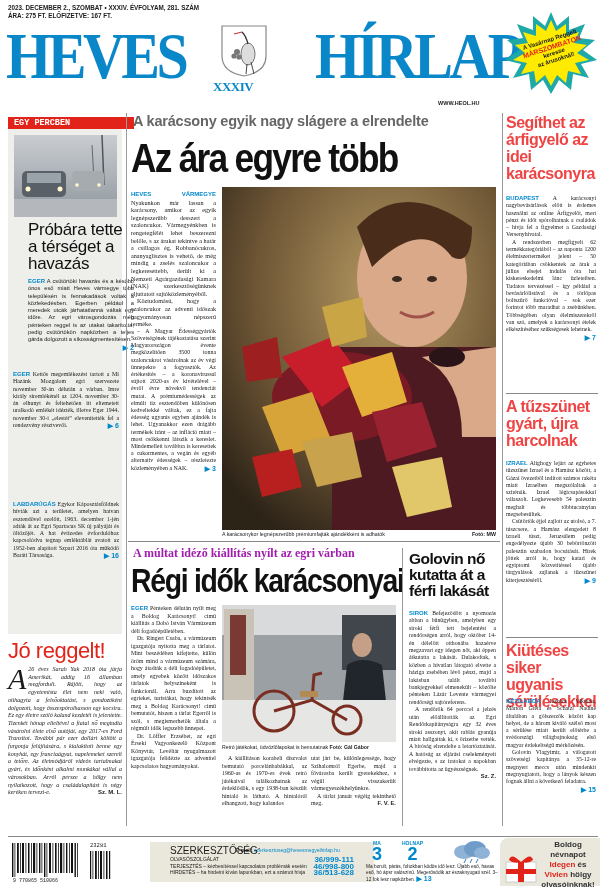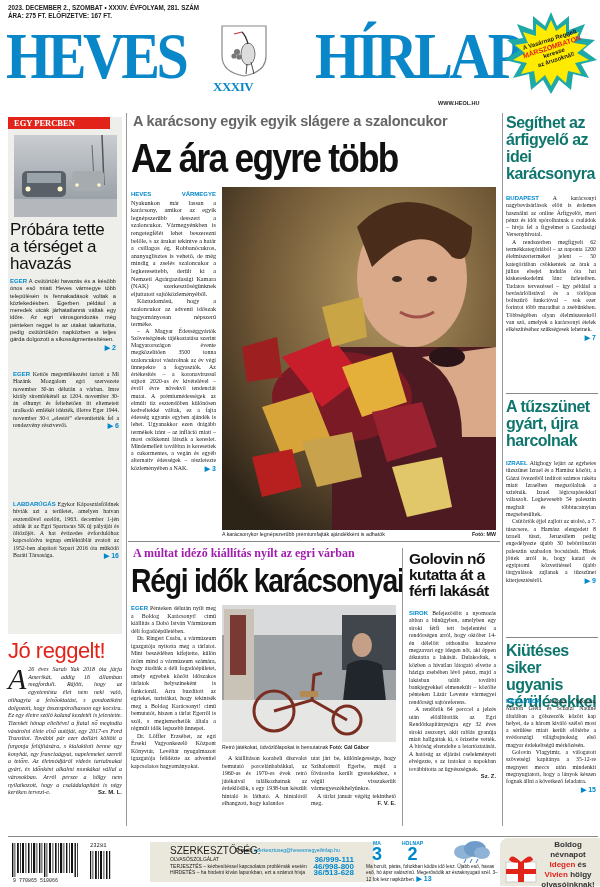--- a/index.html
+++ b/index.html
@@ -19,21 +19,21 @@
   #logo-hirlap{left:315px;top:22px;font-family:"Liberation Serif",serif;font-weight:bold;color:#0a87c9;font-size:66px;line-height:68px;letter-spacing:-4px;transform:scaleX(0.88);transform-origin:left top}
   #logo-megyei{left:213px;top:79px;color:#0a87c9;font-family:"Liberation Serif",serif;font-weight:bold;font-size:13px;letter-spacing:-0.5px}
   #crest{left:218px;top:22px;width:52px;height:56px}
   #website{left:438px;top:100px;font-size:5.5px;font-weight:bold}
   #promo{left:505px;top:12px;width:92px;height:82px}
   #promo-text{left:520px;top:36px;width:66px;text-align:center;font-family:"Liberation Sans",sans-serif;font-weight:bold;font-size:6px;line-height:7px;transform:rotate(-18deg)}
   #promo-text .red{color:#e2231a;font-size:7px}
 
   
   #left-col{left:8px;top:117px;width:114px;height:517px;background:#eeeeea}
-  #egy-percben{left:8px;top:117px;width:102px;height:12px;background:#e2231a;color:#fff;font-family:Liberation Serif, serif;font-weight:bold;font-size:8.5px;line-height:12px;padding-left:6px}
+  #egy-percben{left:8px;top:117px;width:126px;height:12px;background:#e2231a;color:#fff;font-family:Liberation Mono, monospace;font-weight:bold;font-size:8.5px;line-height:12px;padding-left:6px}
   #snow-photo{left:14px;top:135px;width:103px;height:82px}
   .left-headline{font-family:"Liberation Sans",sans-serif;font-size:17px;line-height:17px;letter-spacing:-0.3px;color:#111}
   .left-body{font-size:5.9px;line-height:7.3px;text-align:justify}
 
   
   #main-kicker{left:133px;top:113px;font-size:14.5px;color:#666;font-family:"Liberation Sans",sans-serif;font-weight:bold;letter-spacing:-0.2px}
   #main-title{left:131px;top:136px;font-size:41px;line-height:44px;color:#111;font-family:"Liberation Sans",sans-serif;font-weight:bold;letter-spacing:-2px;transform:scaleX(0.86);transform-origin:left top}
   #main-body{left:131px;top:190px;width:85px}
   #main-photo{left:222px;top:187px;width:274px;height:343px;overflow:hidden}
   #main-caption{left:222px;top:531px;width:274px;font-family:"Liberation Sans",sans-serif;font-size:5.3px}
@@ -46,21 +46,21 @@
   #reg-photo{left:222px;top:605px;width:174px;height:137px;overflow:hidden}
   #reg-caption{left:222px;top:744px;width:174px;font-family:"Liberation Sans",sans-serif;font-size:5.2px}
   #reg-body2{left:222px;top:755px;width:85px}
   #reg-body3{left:311px;top:755px;width:85px}
 
   
   #idegen-title{left:409px;top:551px;width:90px;font-size:15.5px;line-height:16px;color:#111;font-family:"Liberation Sans",sans-serif;font-weight:bold;letter-spacing:-0.5px}
   #idegen-body{left:409px;top:610px;width:87px}
 
   
-  .right-title{font-family:"Liberation Sans",sans-serif;font-weight:bold;font-size:16px;line-height:17px;color:#0f766e;letter-spacing:-0.5px}
+  .right-title{font-family:"Liberation Sans",sans-serif;font-weight:bold;font-size:16px;line-height:17px;color:#ef4444;letter-spacing:-0.5px}
   #right-col-line{left:502px;top:113px;width:1px;height:713px;background:#999}
   #right1-title{left:506px;top:114px;width:92px}
   #right1-body{left:506px;top:195px;width:90px}
   #right2-title{left:506px;top:398px;width:92px}
   #right2-body{left:506px;top:460px;width:90px}
   #right3-title{left:506px;top:642px;width:92px}
   #right3-body{left:506px;top:698px;width:90px}
 
   
   #jo-title{left:8px;top:639px;font-family:"Liberation Sans",sans-serif;color:#e2231a;font-size:22px;line-height:24px;letter-spacing:-0.5px}
@@ -133,21 +133,21 @@
   <rect x="8" y="36" width="44" height="26" rx="5" fill="#5a6068"></rect>
   <rect x="13" y="38" width="34" height="10" fill="#9aa2aa"></rect>
   <circle cx="14" cy="54" r="2.5" fill="#fff8d0"></circle>
     <circle cx="46" cy="54" r="2.5" fill="#fff8d0"></circle>
   <rect x="58" y="36" width="32" height="20" rx="4" fill="#a6abb0"></rect>
   <circle cx="63" cy="50" r="1.8" fill="#fff8d0"></circle>
     <circle cx="85" cy="50" r="1.8" fill="#fff8d0"></circle>
   <rect x="0" y="64" width="103" height="18" fill="#b4b8bc"></rect>
 </svg>
 
-<div class="abs" style="left:10px;top:221px;width:106px">
+<div class="abs" style="left:28px;top:221px;width:106px">
   <div class="left-headline">Próbára tette a térséget a havazás</div>
   <div class="left-body sans" style="margin-top:6px;font-size:5.7px">
     <span class="kicker">EGER</span>
     <span>A csütörtöki havazás és a később ónos eső miatt Heves vármegye több településén is fennakadások voltak a közlekedésben. Egerben például a meredek utcák járhatatlanná váltak egy időre. Az egri városgondozás még pénteken reggel is az utakat takarította, pedig csütörtökön napközben a teljes gárda dolgozott a síkosságmentesítésen.</span>
     <span class="ref">▶ 2</span>
   </div>
 </div>
 
 <div class="abs" style="left:13px;top:367px;width:106px">
   <div class="left-body" style="margin-top:4px">
@@ -167,21 +167,21 @@
 
 <div id="jo-title" class="abs">Jó reggelt!</div>
 <div id="jo-body" class="abs body-text" style="font-size:6px;line-height:7.7px">
   <span id="dropcap">A</span>
   <span> 26 éves Sarah Yak 2018 óta járja Amerikát, addig 16 államban megfordult. Rájött, hogy az egyetemista élet nem neki való, otthagyta a felsőoktatást, s gondozóként dolgozott, hogy összespórolhasson egy kocsira. Ez egy életre szóló kaland kezdetét is jelentette. Tizenkét hónap elteltével a fiatal nő megtudta vásárolni élete első autóját, egy 2017-es Ford Transitot. További pár ezer dollárt költött a furgonja felújítására, s kialakított benne egy konyhát, egy franciaágyat, napelemeket szerelt a tetőre. Az életmódjáról videós tartalmakat gyárt, és időnként alkalmi munkákat vállal a városokban. Arról persze a hölgy nem nyilatkozott, hogy a családalapítást is négy keréken tervezi-e.</span>
   <span style="float:right;font-style:normal;font-weight:bold;font-family:'Liberation Sans',sans-serif">Sz. M. L.</span>
 </div>
 
 <div class="abs" style="left:126px;top:113px;width:1px;height:713px;background:#999"></div>
 
-<div id="main-kicker" class="abs">A karácsony egyik egyik slágere a szaloncukor</div>
+<div id="main-kicker" class="abs">A karácsony egyik nagy slágere a elrendelte</div>
 <div id="main-title" class="abs">Az ára egyre több</div>
 <div id="main-body" class="abs body-text">
   <p class="first"><span class="kicker">HEVES VÁRMEGYE</span> <span>Nyakunkon már lassan a karácsony, amikor az egyik legnépszerűbb desszert a szaloncukor. Vármegyénkben is rengetegfélét lehet beszerezni belőle, s az árukat tekintve a határ a csillagos ég. Robbanócukros, ananyaglisztes is vehető, de még mindig a zselés szaloncukor a legkeresettebb, derült ki a Nemzeti Agrárgazdasági Kamara (NAK) szerkesztőségünknek eljuttatott sajtóközleményéből.</span></p>
   <p>Köztudomású, hogy a szaloncukor az adventi időszak hagyományosan népszerű terméke.</p>
   <p style="font-size:5.9px;line-height:7.2px"><span>– A Magyar Édességgyártók Szövetségének tájékoztatása szerint Magyarországon évente megközelítően 3500 tonna szaloncukrot vásárolnak az év végi ünnepekre a fogyasztók. Az értékesítés – a koronavírussal sújtott 2020-as év kivételével – évről évre növekvő tendenciát mutat. A prémiumédességek az elmúlt tíz esztendőben különösen kedveltekké váltak, ez a fajta édesség ugyanis egyben ajándék is lehet. Ugyanakkor ezen drágább termékek iránt – az infláció miatt – most csökkenni látszik a kereslet. Mindemellett továbbra is keresettek a cukormentes, a vegán és egyéb alternatív édességek – részletezte közleményében a NAK.</span> <span class="ref">▶ 3</span></p>
 </div>
 <svg id="main-photo" class="abs" viewBox="0 0 274 343" preserveAspectRatio="none">
   <defs>
     <radialGradient id="bg1" cx="0.6" cy="0.3" r="0.8">
         <stop offset="0" stop-color="#b79a62"></stop>

